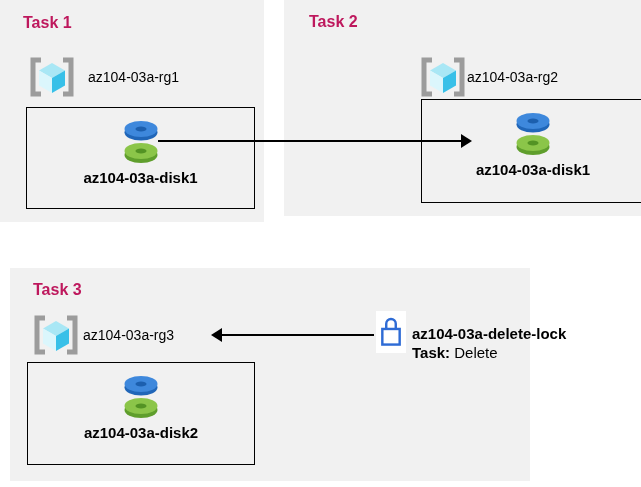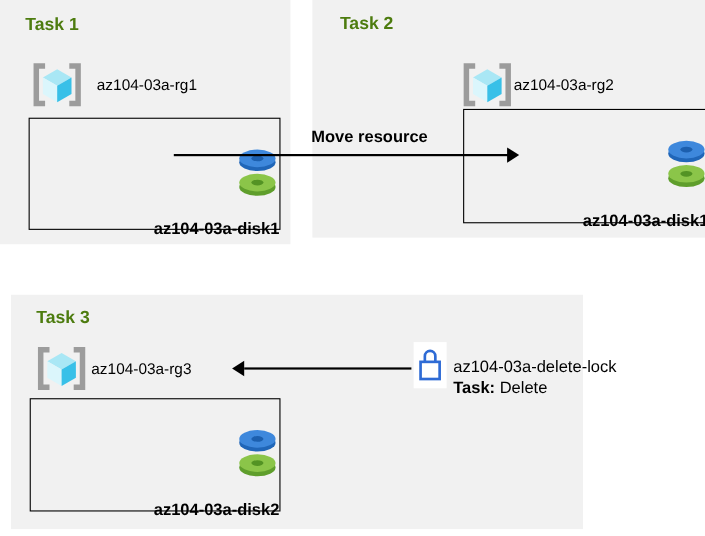--- a/index.html
+++ b/index.html
@@ -2,37 +2,37 @@
 <html><head>
 <meta charset="utf-8">
 <style>
   html,body{margin:0;padding:0;background:#fff;}
   .canvas{position:relative;width:641px;height:487px;background:#ffffff;
           font-family:"Liberation Sans",sans-serif;color:#000;overflow:hidden;}
   .panel{position:absolute;background:#f1f1f1;}
   #panel1{left:0;top:0;width:264px;height:222px;}
   #panel2{left:272px;top:0;width:369px;height:216px;margin-left:12px;}
   #panel3{left:10px;top:268px;width:520px;height:213px;}
-  .task-title{position:absolute;font-size:16px;font-weight:700;color:#4d7c0f;white-space:nowrap;}
+  .task-title{position:absolute;font-size:16px;font-weight:700;color:#be185d;white-space:nowrap;}
   .rg-icon{position:absolute;width:52px;height:42px;}
   .rg-label{position:absolute;font-size:14px;font-weight:400;line-height:18px;white-space:nowrap;}
   .resource-box{position:absolute;border:1.5px solid #000;box-sizing:border-box;
-                display:flex;flex-direction:column;align-items:flex-end;padding-top:26px;gap:20px;}
+                display:flex;flex-direction:column;align-items:center;padding-top:11px;gap:4px;}
   .disk-icon{width:40px;height:46px;flex:0 0 auto;}
   .disk-label{font-size:15px;font-weight:700;line-height:18px;white-space:nowrap;}
   .arrow-line{position:absolute;height:2px;background:#000;}
   .arrow-head-right{position:absolute;width:0;height:0;
       border-top:7px solid transparent;border-bottom:7px solid transparent;border-left:11px solid #000;}
   .arrow-head-left{position:absolute;width:0;height:0;
       border-top:7px solid transparent;border-bottom:7px solid transparent;border-right:11px solid #000;}
   .move-label{position:absolute;left:283px;top:116px;font-size:15px;font-weight:700;white-space:nowrap;}
   .lock-bg{position:absolute;left:366px;top:43px;width:30px;height:42px;background:#fff;
            display:flex;align-items:center;justify-content:center;}
   .lock-icon{width:26px;height:36px;}
-  .lock-name{position:absolute;left:402px;top:57px;font-size:15px;font-weight:400;line-height:18px;white-space:nowrap;}
+  .lock-name{position:absolute;left:402px;top:57px;font-size:15px;font-weight:700;line-height:18px;white-space:nowrap;}
   .lock-type{position:absolute;left:402px;top:76px;font-size:15px;line-height:18px;white-space:nowrap;}
   .lock-type .bold{font-weight:700;}
 </style>
 </head>
 <body>
 
 <svg width="0" height="0" style="position:absolute" aria-hidden="true">
   <defs>
     <symbol id="icon-rg" viewBox="0 0 52 42">
       <path d="M15 4 H7 V38 H15" fill="none" stroke="#9c9c9c" stroke-width="5"></path>
@@ -79,21 +79,20 @@
       </svg>
     <div class="rg-label" style="left:183px;top:68px;">az104-03a-rg2</div>
     <div class="resource-box" style="left:137px;top:99px;width:224px;height:104px;">
       <svg class="disk-icon">
           <use href="#icon-disk"></use>
         </svg>
       <div class="disk-label">az104-03a-disk1</div>
     </div>
   </div>
 
-  <div class="move-label">Move resource</div>
   <div class="arrow-line" style="left:158px;top:140px;width:304px;"></div>
   <div class="arrow-head-right" style="left:461px;top:134px;"></div>
 
   <div class="panel" id="panel3">
     <div class="task-title" style="left:23px;top:13px;">Task 3</div>
     <svg class="rg-icon" style="left:20px;top:46px;">
         <use href="#icon-rg"></use>
       </svg>
     <div class="rg-label" style="left:73px;top:58px;">az104-03a-rg3</div>
     <div class="resource-box" style="left:17px;top:94px;width:228px;height:103px;">

